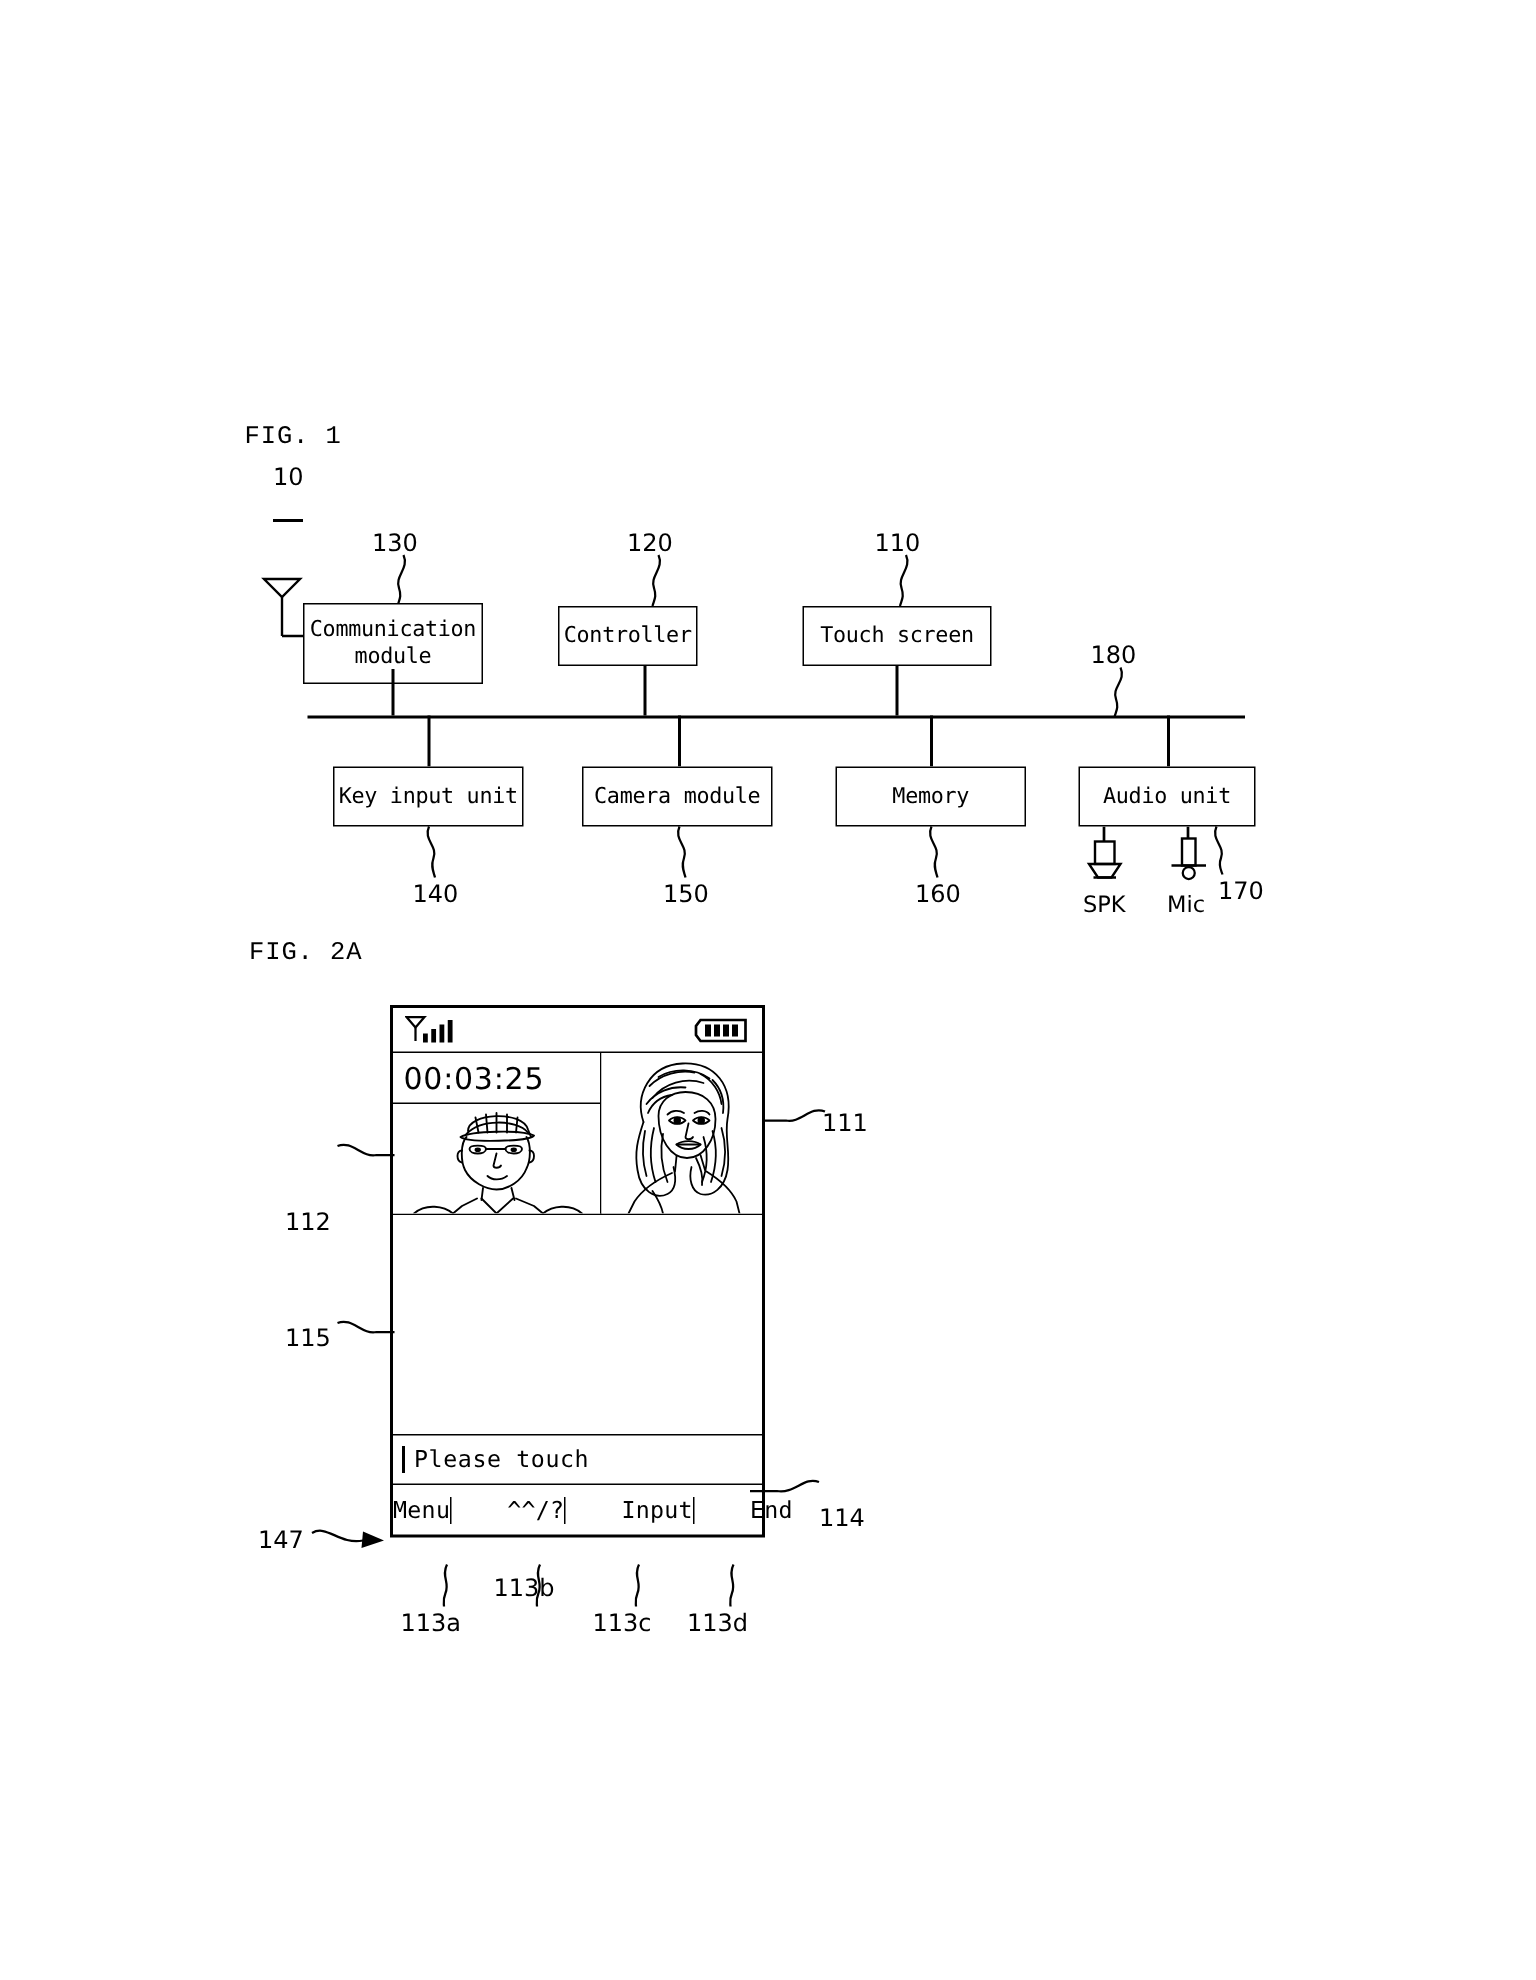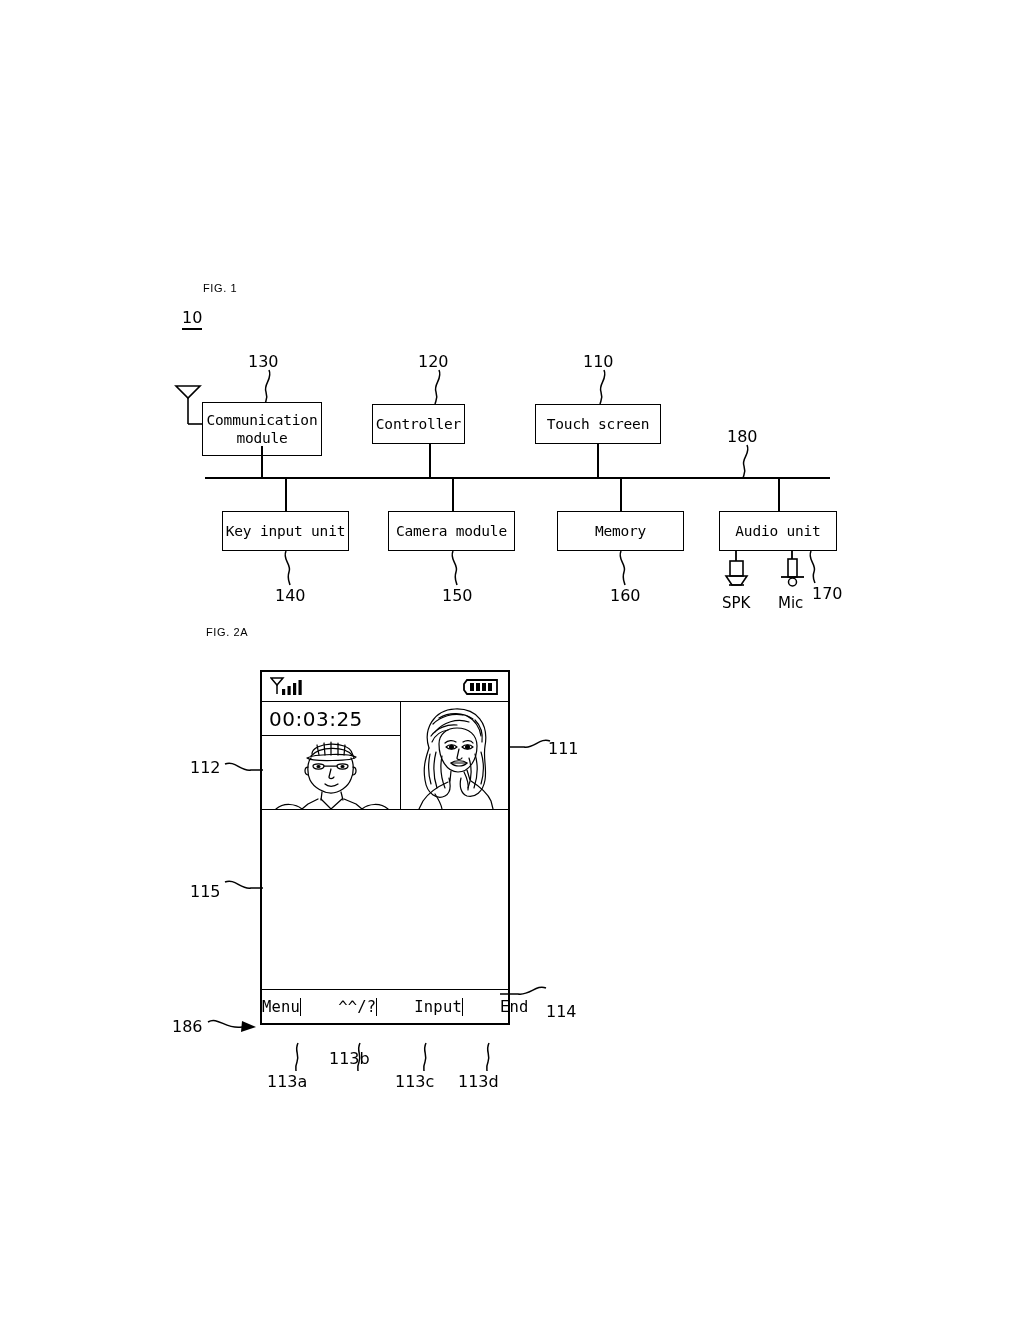--- a/index.html
+++ b/index.html
@@ -20,29 +20,29 @@
     font-family:"Liberation Serif", serif;
     font-weight:bold;font-size:17.5px;letter-spacing:.1px;
     white-space:pre;
   }
   .hdr .gapA{display:inline-block;width:36px;}
   .hdr .gapB{display:inline-block;width:34px;}
 
   
   .abs{position:absolute;}
   .figlbl{
-    font-family:Liberation Sans, sans-serif;
-    font-size:11px;letter-spacing:.6px;white-space:nowrap;margin-left:40px;
+    font-family:Liberation Mono, monospace;
+    font-size:17px;letter-spacing:.6px;white-space:nowrap;
   }
   .refnum{
     font-family:"DejaVu Sans", sans-serif;
     font-size:16px;letter-spacing:0px;white-space:nowrap;
   }
   .refnum.sm{font-size:15px;}
-  .under{border-bottom:2px solid #000;padding-bottom:1px;}
+  .under{border-bottom:2px solid #000;padding-bottom:19px;}
 
   
   .box{
     position:absolute;
     border:1.6px solid #000;
     background:#fff;
     display:flex;align-items:center;justify-content:center;
     text-align:center;
     font-family:"DejaVu Sans Mono","Liberation Mono",monospace;
     font-size:14.5px;
@@ -320,50 +320,54 @@
             <path d="M47,80 C38,84 28,90 22,99 L18,107"></path>
             <path d="M70,79 C78,84 86,90 90,99 L92,107"></path>
             <path d="M34,92 C38,98 40,102 41,107"></path>
           </g>
         </svg>
       </div>
     </div>
 
     <div id="msgarea"></div>
 
+    <div id="textfield">
+      <span class="caret"></span>
+      <span>Please touch</span>
+    </div>
 
     <div id="softkeys">
       <div class="sk">Menu</div>
       <div class="sk">^^/?</div>
       <div class="sk">Input</div>
       <div class="sk">End</div>
     </div>
   </div>
 
-  <div class="abs refnum" style="left:190px;top:758px;">112</div>
+  <div class="abs refnum" style="left:190px;top:805px;">112</div>
   <svg class="leadsvg" style="left:225px;top:758px;" width="40" height="22">
     <path d="M0,6 C10,2 16,14 26,12 L38,12"></path>
   </svg>
 
   <div class="abs refnum" style="left:190px;top:882px;">115</div>
   <svg class="leadsvg" style="left:225px;top:876px;" width="40" height="22">
     <path d="M0,6 C10,2 16,14 26,12 L38,12"></path>
   </svg>
 
   <svg class="leadsvg" style="left:508px;top:737px;" width="42" height="22">
     <path d="M42,4 C32,0 26,12 16,10 L0,10"></path>
   </svg>
   <div class="abs refnum" style="left:548px;top:739px;">111</div>
 
   <svg class="leadsvg" style="left:500px;top:984px;" width="46" height="22">
     <path d="M46,4 C36,0 30,12 18,10 L0,10"></path>
   </svg>
   <div class="abs refnum" style="left:546px;top:1002px;">114</div>
 
-  <div class="abs refnum" style="left:172px;top:1017px;">186</div>
+  <div class="abs refnum" style="left:172px;top:1017px;">147</div>
   <svg class="leadsvg" style="left:208px;top:1012px;" width="52" height="24">
     <path d="M0,10 C10,4 18,18 34,15"></path>
     <polygon points="34,9 48,15 33,20" fill="#000" stroke="none"></polygon>
   </svg>
 
   <svg class="leadsvg" style="left:286px;top:1043px;" width="22" height="28">
     <path d="M12,0 C8,8 14,12 11,19 C9,24 10,26 10,28"></path>
   </svg>
   <div class="abs refnum" style="left:267px;top:1072px;">113a</div>
 

